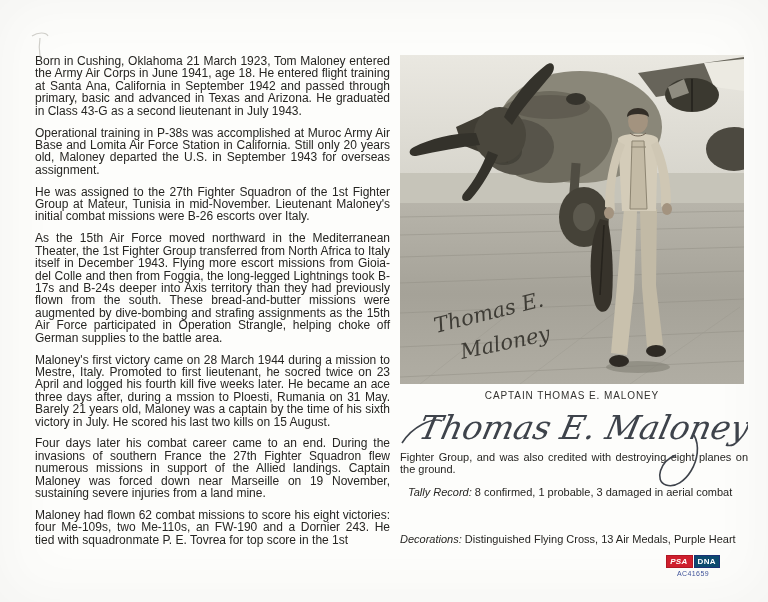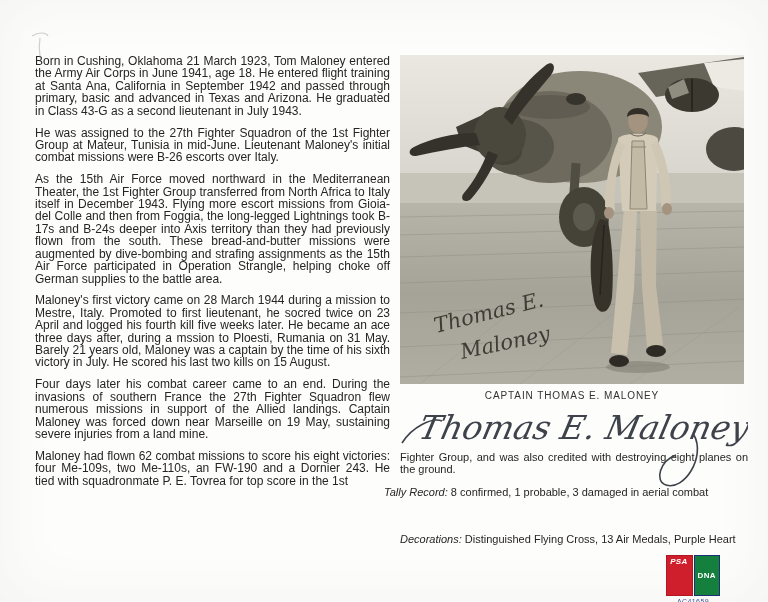--- a/index.html
+++ b/index.html
@@ -26,60 +26,61 @@
   }
   .signature-layer{
     position:absolute;left:398px;top:399px;width:350px;height:100px;
     pointer-events:none;z-index:3;
   }
   .cont-text{
     position:absolute;left:400px;top:451px;width:348px;
     font-size:11px;line-height:12.4px;text-align:justify;color:#262522;
   }
   .tally{
-    position:absolute;left:384px;top:486px;width:348px;
+    position:absolute;left:408px;top:486px;width:348px;
     font-size:11px;line-height:12.4px;text-align:justify;color:#262522;
   }
   .decorations{
     position:absolute;left:400px;top:533px;width:348px;
     font-size:11px;line-height:12.4px;text-align:justify;color:#262522;
   }
   .tally em,.decorations em{font-style:italic;}
   
   .sticker{position:absolute;left:663px;top:555px;width:60px;text-align:center;z-index:2;}
   .sticker .logo{display:flex;justify-content:center;gap:1px;}
   .sticker .psa{
     background:#cf1f2d;color:#fff;font-size:8px;font-weight:bold;font-style:italic;
     padding:1px 4px 1px 3px;line-height:9px;border:1px solid #b01724;letter-spacing:0.3px;
   }
   .sticker .dna{
-    background:#15803d;color:#fff;font-size:8px;font-weight:bold;
-    padding:15px 3px;line-height:9px;border:1px solid #1a3175;letter-spacing:0.3px;
+    background:#0c4a6e;color:#fff;font-size:8px;font-weight:bold;
+    padding:1px 3px;line-height:9px;border:1px solid #1a3175;letter-spacing:0.3px;
   }
   .sticker .cert{
     margin-top:2px;font-size:7px;letter-spacing:0.4px;color:#40549a;
   }
   
   .smudge{position:absolute;left:28px;top:30px;opacity:0.45;}
 </style>
 </head>
 <body>
 
 <div class="scan">
 
   <svg class="smudge" width="26" height="28" viewBox="0 0 26 28">
     <path d="M4,6 C10,2 18,2 20,6 M12,8 C11,14 11,20 12,26" fill="none" stroke="#9a988f" stroke-width="1.2"></path>
   </svg>
 
   <div class="bio-col">
     <p>Born in Cushing, Oklahoma 21 March 1923, Tom Maloney entered the Army Air Corps in June 1941, age 18. He entered flight training at Santa Ana, California in September 1942 and passed through primary, basic and advanced in Texas and Arizona. He graduated in Class 43-G as a second lieutenant in July 1943.</p>
-    <p>He was assigned to the 27th Fighter Squadron of the 1st Fighter Group at Mateur, Tunisia in mid-June. Lieutenant Maloney's initial combat missions were B-26 escorts over Italy.</p>
+    <p>Operational training in P-38s was accomplished at Muroc Army Air Base and Lomita Air Force Station in California. Still only 20 years old, Maloney departed the U.S. in September 1943 for overseas assignment.</p>
+    <p>He was assigned to the 27th Fighter Squadron of the 1st Fighter Group at Mateur, Tunisia in mid-November. Lieutenant Maloney's initial combat missions were B-26 escorts over Italy.</p>
     <p>As the 15th Air Force moved northward in the Mediterranean Theater, the 1st Fighter Group transferred from North Africa to Italy itself in December 1943. Flying more escort missions from Gioia-del Colle and then from Foggia, the long-legged Lightnings took B-17s and B-24s deeper into Axis territory than they had previously flown from the south. These bread-and-butter missions were augmented by dive-bombing and strafing assignments as the 15th Air Force participated in Operation Strangle, helping choke off German supplies to the battle area.</p>
     <p>Maloney's first victory came on 28 March 1944 during a mission to Mestre, Italy. Promoted to first lieutenant, he socred twice on 23 April and logged his fourth kill five weeks later. He became an ace three days after, during a mssion to Ploesti, Rumania on 31 May. Barely 21 years old, Maloney was a captain by the time of his sixth victory in July. He scored his last two kills on 15 August.</p>
-    <p>Four days later his combat career came to an end. During the invasions of southern France the 27th Fighter Squadron flew numerous missions in support of the Allied landings. Captain Maloney was forced down near Marseille on 19 May, sustaining severe injuries from a land mine.</p>
+    <p>Four days later his combat career came to an end. During the invasions of southern France the 27th Fighter Squadron flew numerous missions in support of the Allied landings. Captain Maloney was forced down near Marseille on 19 November, sustaining severe injuries from a land mine.</p>
     <p>Maloney had flown 62 combat missions to score his eight victories: four Me-109s, two Me-110s, an FW-190 and a Dornier 243. He tied with squadronmate P. E. Tovrea for top score in the 1st</p>
   </div>
 
   <div class="photo-wrap">
     <svg width="344" height="329" viewBox="0 0 344 329">
       <defs>
         <linearGradient id="sky" x1="0" y1="0" x2="0" y2="1">
           <stop offset="0" stop-color="#eae8e1"></stop>
           <stop offset="1" stop-color="#d3d1c8"></stop>
         </linearGradient>

